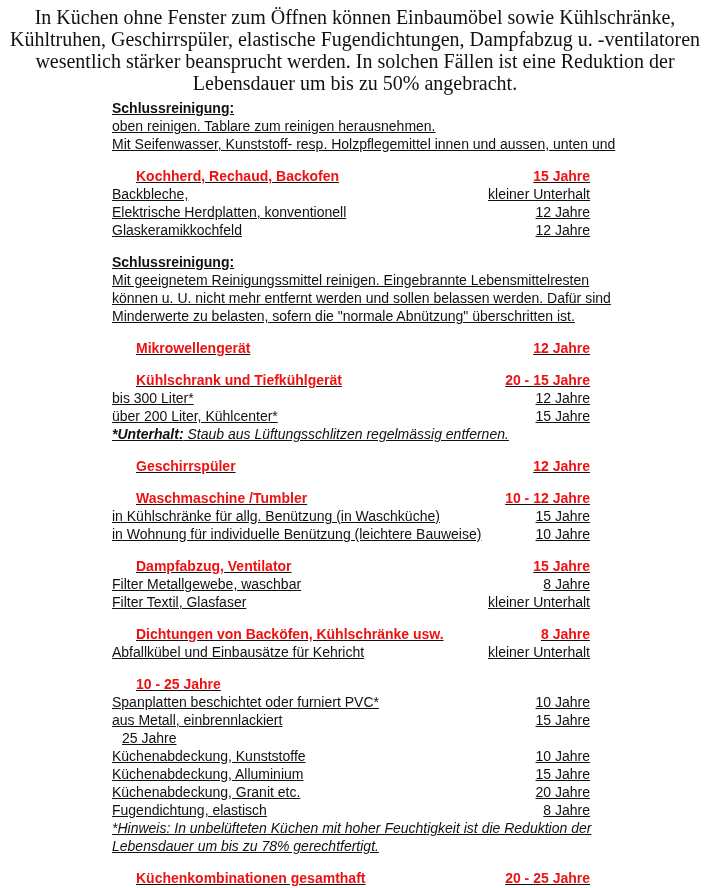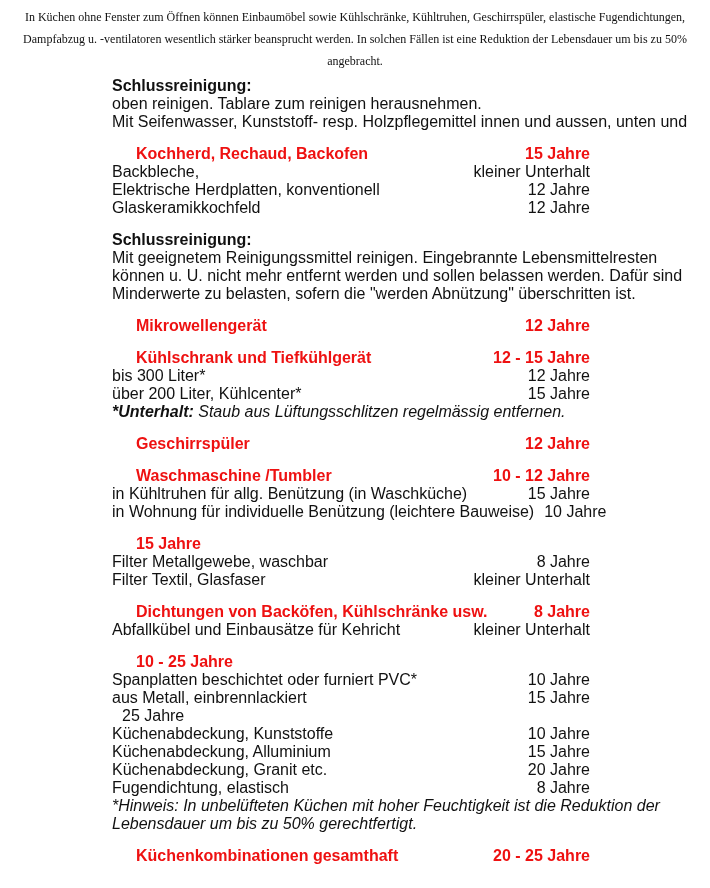--- a/index.html
+++ b/index.html
@@ -8,25 +8,25 @@
   }
   html,body{margin:0;padding:0;}
   body{
     width:710px;height:888px;background:#ffffff;color:var(--ink);
     font-family:"Liberation Sans",sans-serif;overflow:hidden;
   }
   .intro{
     padding-top:6px;margin:0 5px;
     text-align:center;
     font-family:"Liberation Serif",serif;
-    font-size:12px;line-height:22px;
+    font-size:20px;line-height:22px;
   }
   .content{
     margin-left:112px;width:478px;
-    font-size:16px;line-height:18px;
+    font-size:14px;line-height:18px;text-decoration:underline;
   }
   .sec{margin-top:14px;}
   .sec:first-child{margin-top:5px;}
   .note-title{font-weight:bold;}
   .note-line{white-space:nowrap;}
   .row{display:flex;justify-content:space-between;align-items:baseline;}
   .lbl{white-space:nowrap;}
   .val{white-space:nowrap;padding-left:10px;}
   .hdr .lbl,.hdr .val{color:var(--red);font-weight:bold;padding-left:24px;}
   .footnote{font-style:italic;}
@@ -59,32 +59,32 @@
       </div>
       <div class="row">
         <span class="lbl">Glaskeramikkochfeld</span>
         <span class="val">12 Jahre</span>
       </div>
     </section>
     <section class="sec note">
       <div class="note-title">Schlussreinigung:</div>
       <div class="note-line">Mit geeignetem Reinigungssmittel reinigen. Eingebrannte Lebensmittelresten</div>
       <div class="note-line">können u. U. nicht mehr entfernt werden und sollen belassen werden. Dafür sind</div>
-      <div class="note-line">Minderwerte zu belasten, sofern die "werden Abnützung" überschritten ist.</div>
+      <div class="note-line">Minderwerte zu belasten, sofern die "normale Abnützung" überschritten ist.</div>
     </section>
     <section class="sec table">
       <div class="row hdr">
         <span class="lbl">Mikrowellengerät</span>
         <span class="val">12 Jahre</span>
       </div>
     </section>
     <section class="sec table">
       <div class="row hdr">
         <span class="lbl">Kühlschrank und Tiefkühlgerät</span>
-        <span class="val">12 - 15 Jahre</span>
+        <span class="val">20 - 15 Jahre</span>
       </div>
       <div class="row">
         <span class="lbl">bis 300 Liter*</span>
         <span class="val">12 Jahre</span>
       </div>
       <div class="row">
         <span class="lbl">über 200 Liter, Kühlcenter*</span>
         <span class="val">15 Jahre</span>
       </div>
       <div class="footnote">
@@ -96,30 +96,31 @@
         <span class="lbl">Geschirrspüler</span>
         <span class="val">12 Jahre</span>
       </div>
     </section>
     <section class="sec table">
       <div class="row hdr">
         <span class="lbl">Waschmaschine /Tumbler</span>
         <span class="val">10 - 12 Jahre</span>
       </div>
       <div class="row">
-        <span class="lbl">in Kühltruhen für allg. Benützung (in Waschküche)</span>
+        <span class="lbl">in Kühlschränke für allg. Benützung (in Waschküche)</span>
         <span class="val">15 Jahre</span>
       </div>
       <div class="row">
         <span class="lbl">in Wohnung für individuelle Benützung (leichtere Bauweise)</span>
         <span class="val">10 Jahre</span>
       </div>
     </section>
     <section class="sec table">
       <div class="row hdr">
+        <span class="lbl">Dampfabzug, Ventilator</span>
         <span class="val">15 Jahre</span>
       </div>
       <div class="row">
         <span class="lbl">Filter Metallgewebe, waschbar</span>
         <span class="val">8 Jahre</span>
       </div>
       <div class="row">
         <span class="lbl">Filter Textil, Glasfaser</span>
         <span class="val">kleiner Unterhalt</span>
       </div>
@@ -160,21 +161,21 @@
       <div class="row">
         <span class="lbl">Küchenabdeckung, Granit etc.</span>
         <span class="val">20 Jahre</span>
       </div>
       <div class="row">
         <span class="lbl">Fugendichtung, elastisch</span>
         <span class="val">8 Jahre</span>
       </div>
       <div class="footnote">
         <div class="fn-line">*Hinweis: In unbelüfteten Küchen mit hoher Feuchtigkeit ist die Reduktion der</div>
-        <div class="fn-line">Lebensdauer um bis zu 50% gerechtfertigt.</div>
+        <div class="fn-line">Lebensdauer um bis zu 78% gerechtfertigt.</div>
       </div>
     </section>
     <section class="sec table">
       <div class="row hdr">
         <span class="lbl">Küchenkombinationen gesamthaft</span>
         <span class="val">20 - 25 Jahre</span>
       </div>
     </section>
   </div>
 

